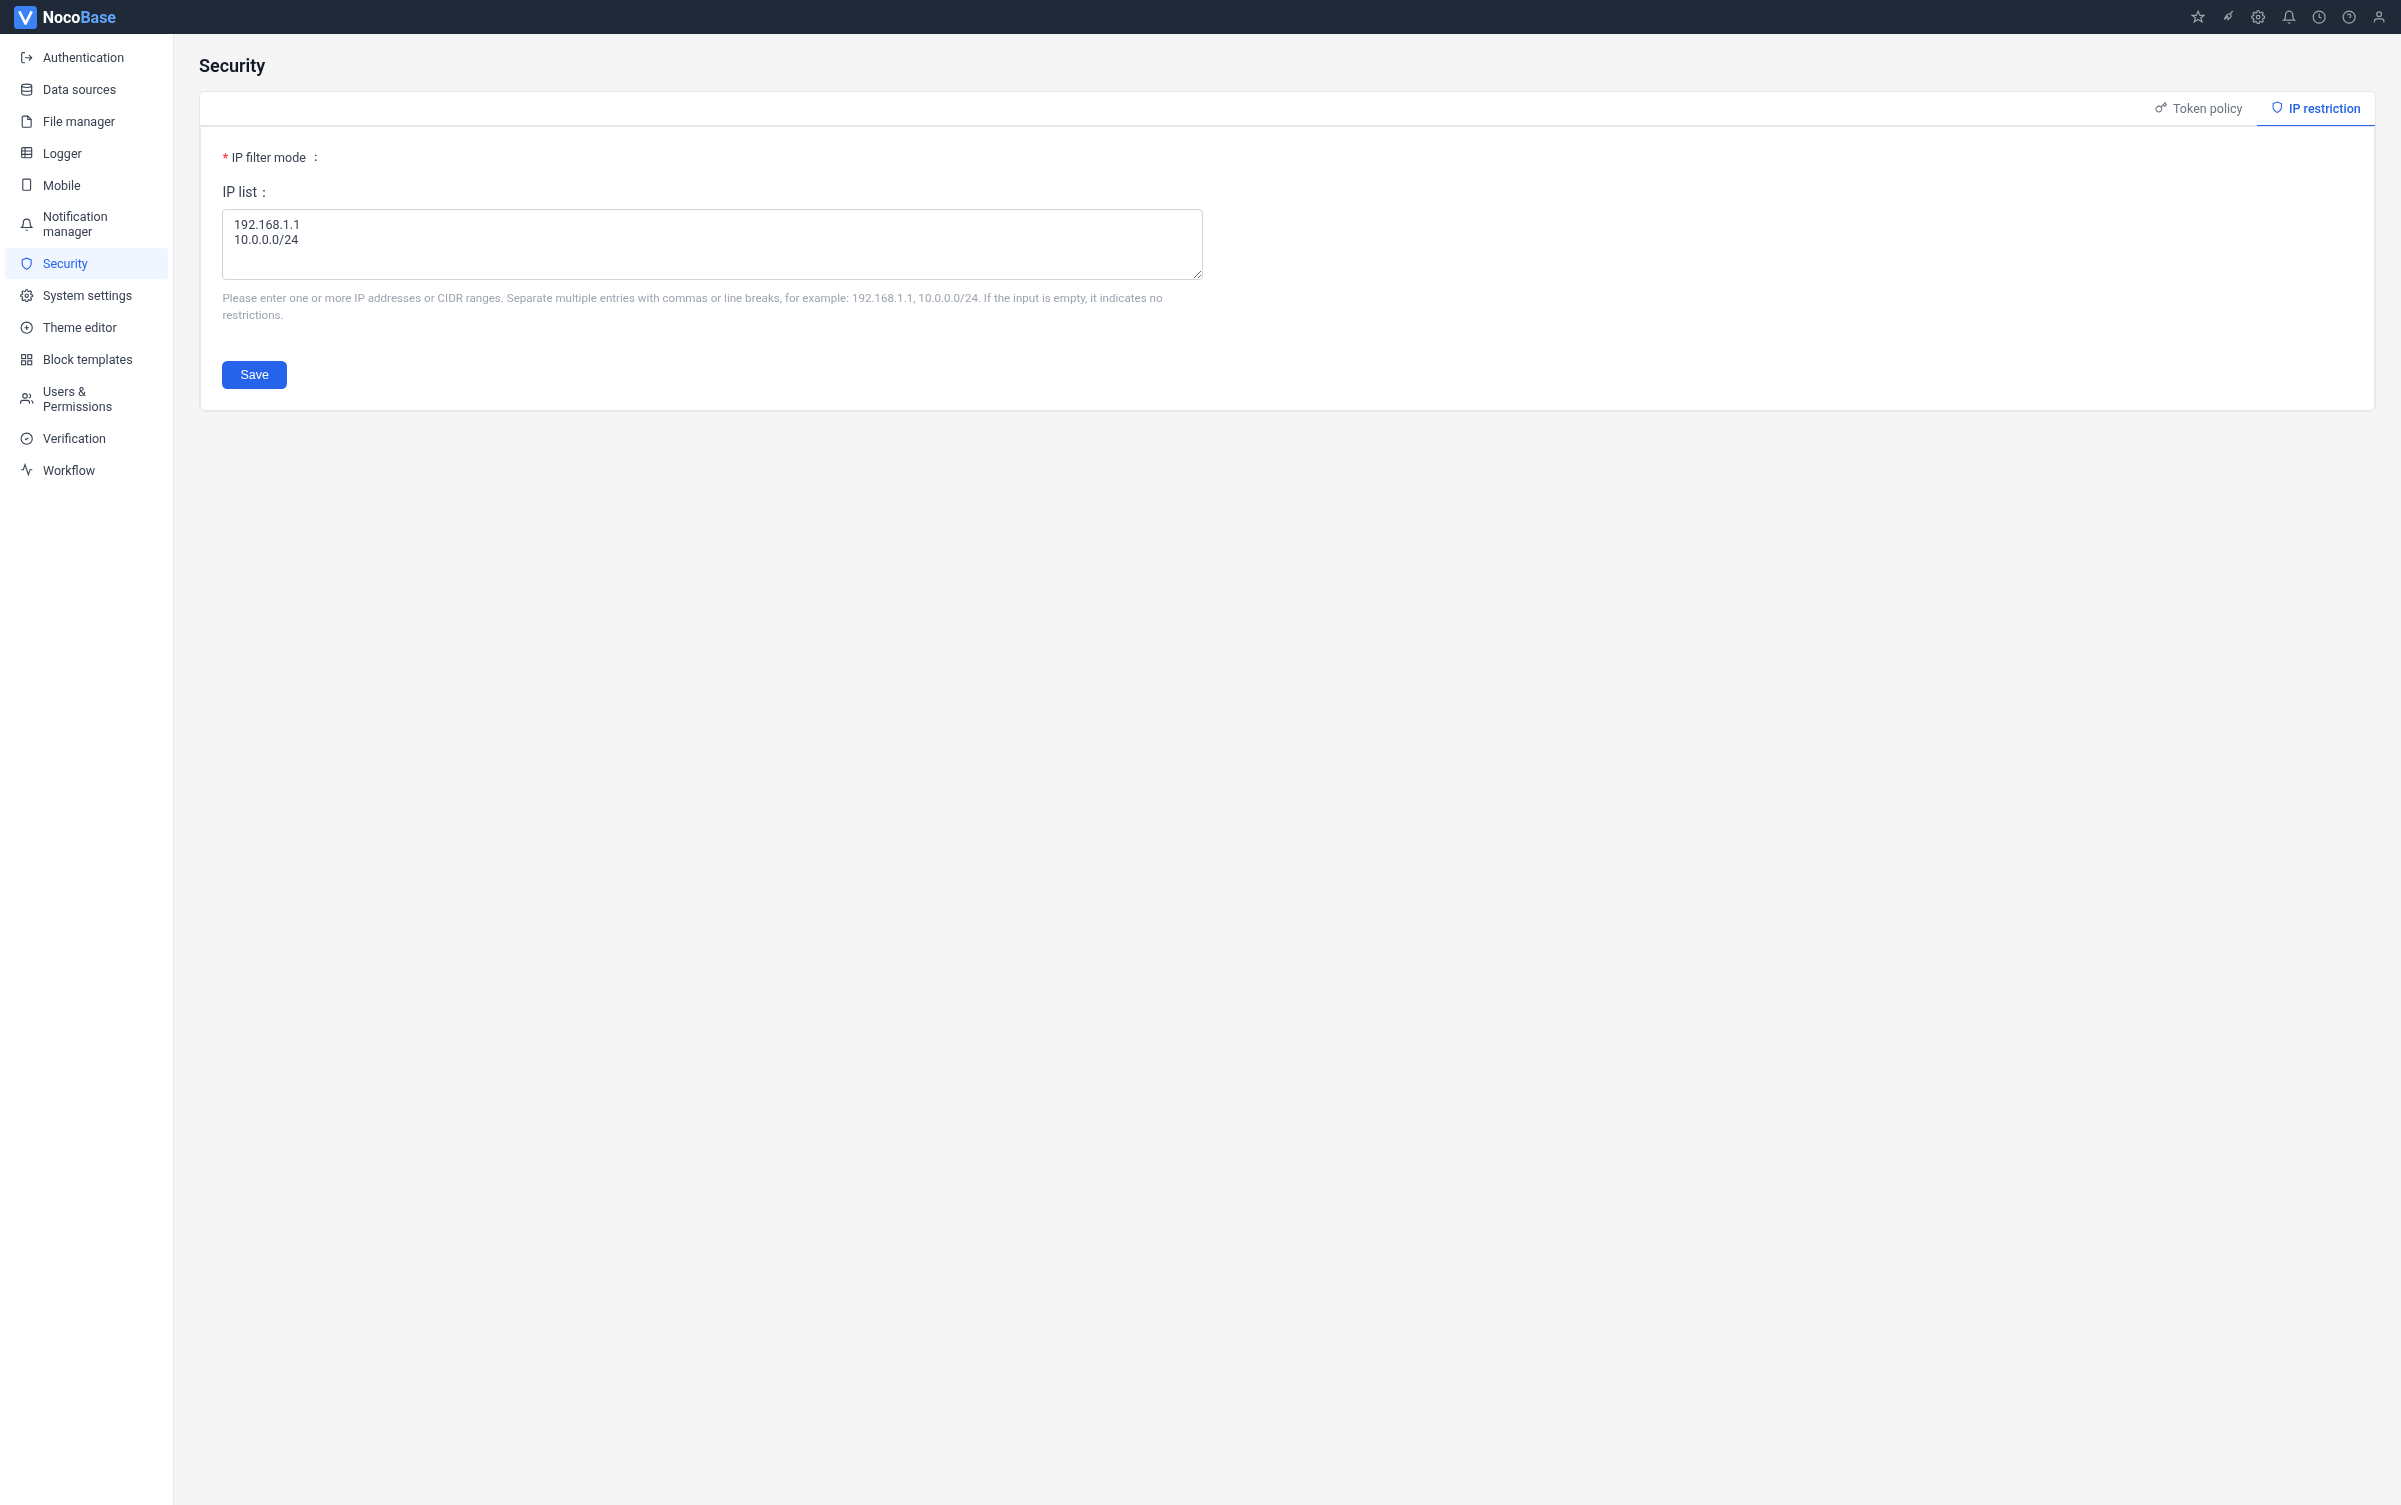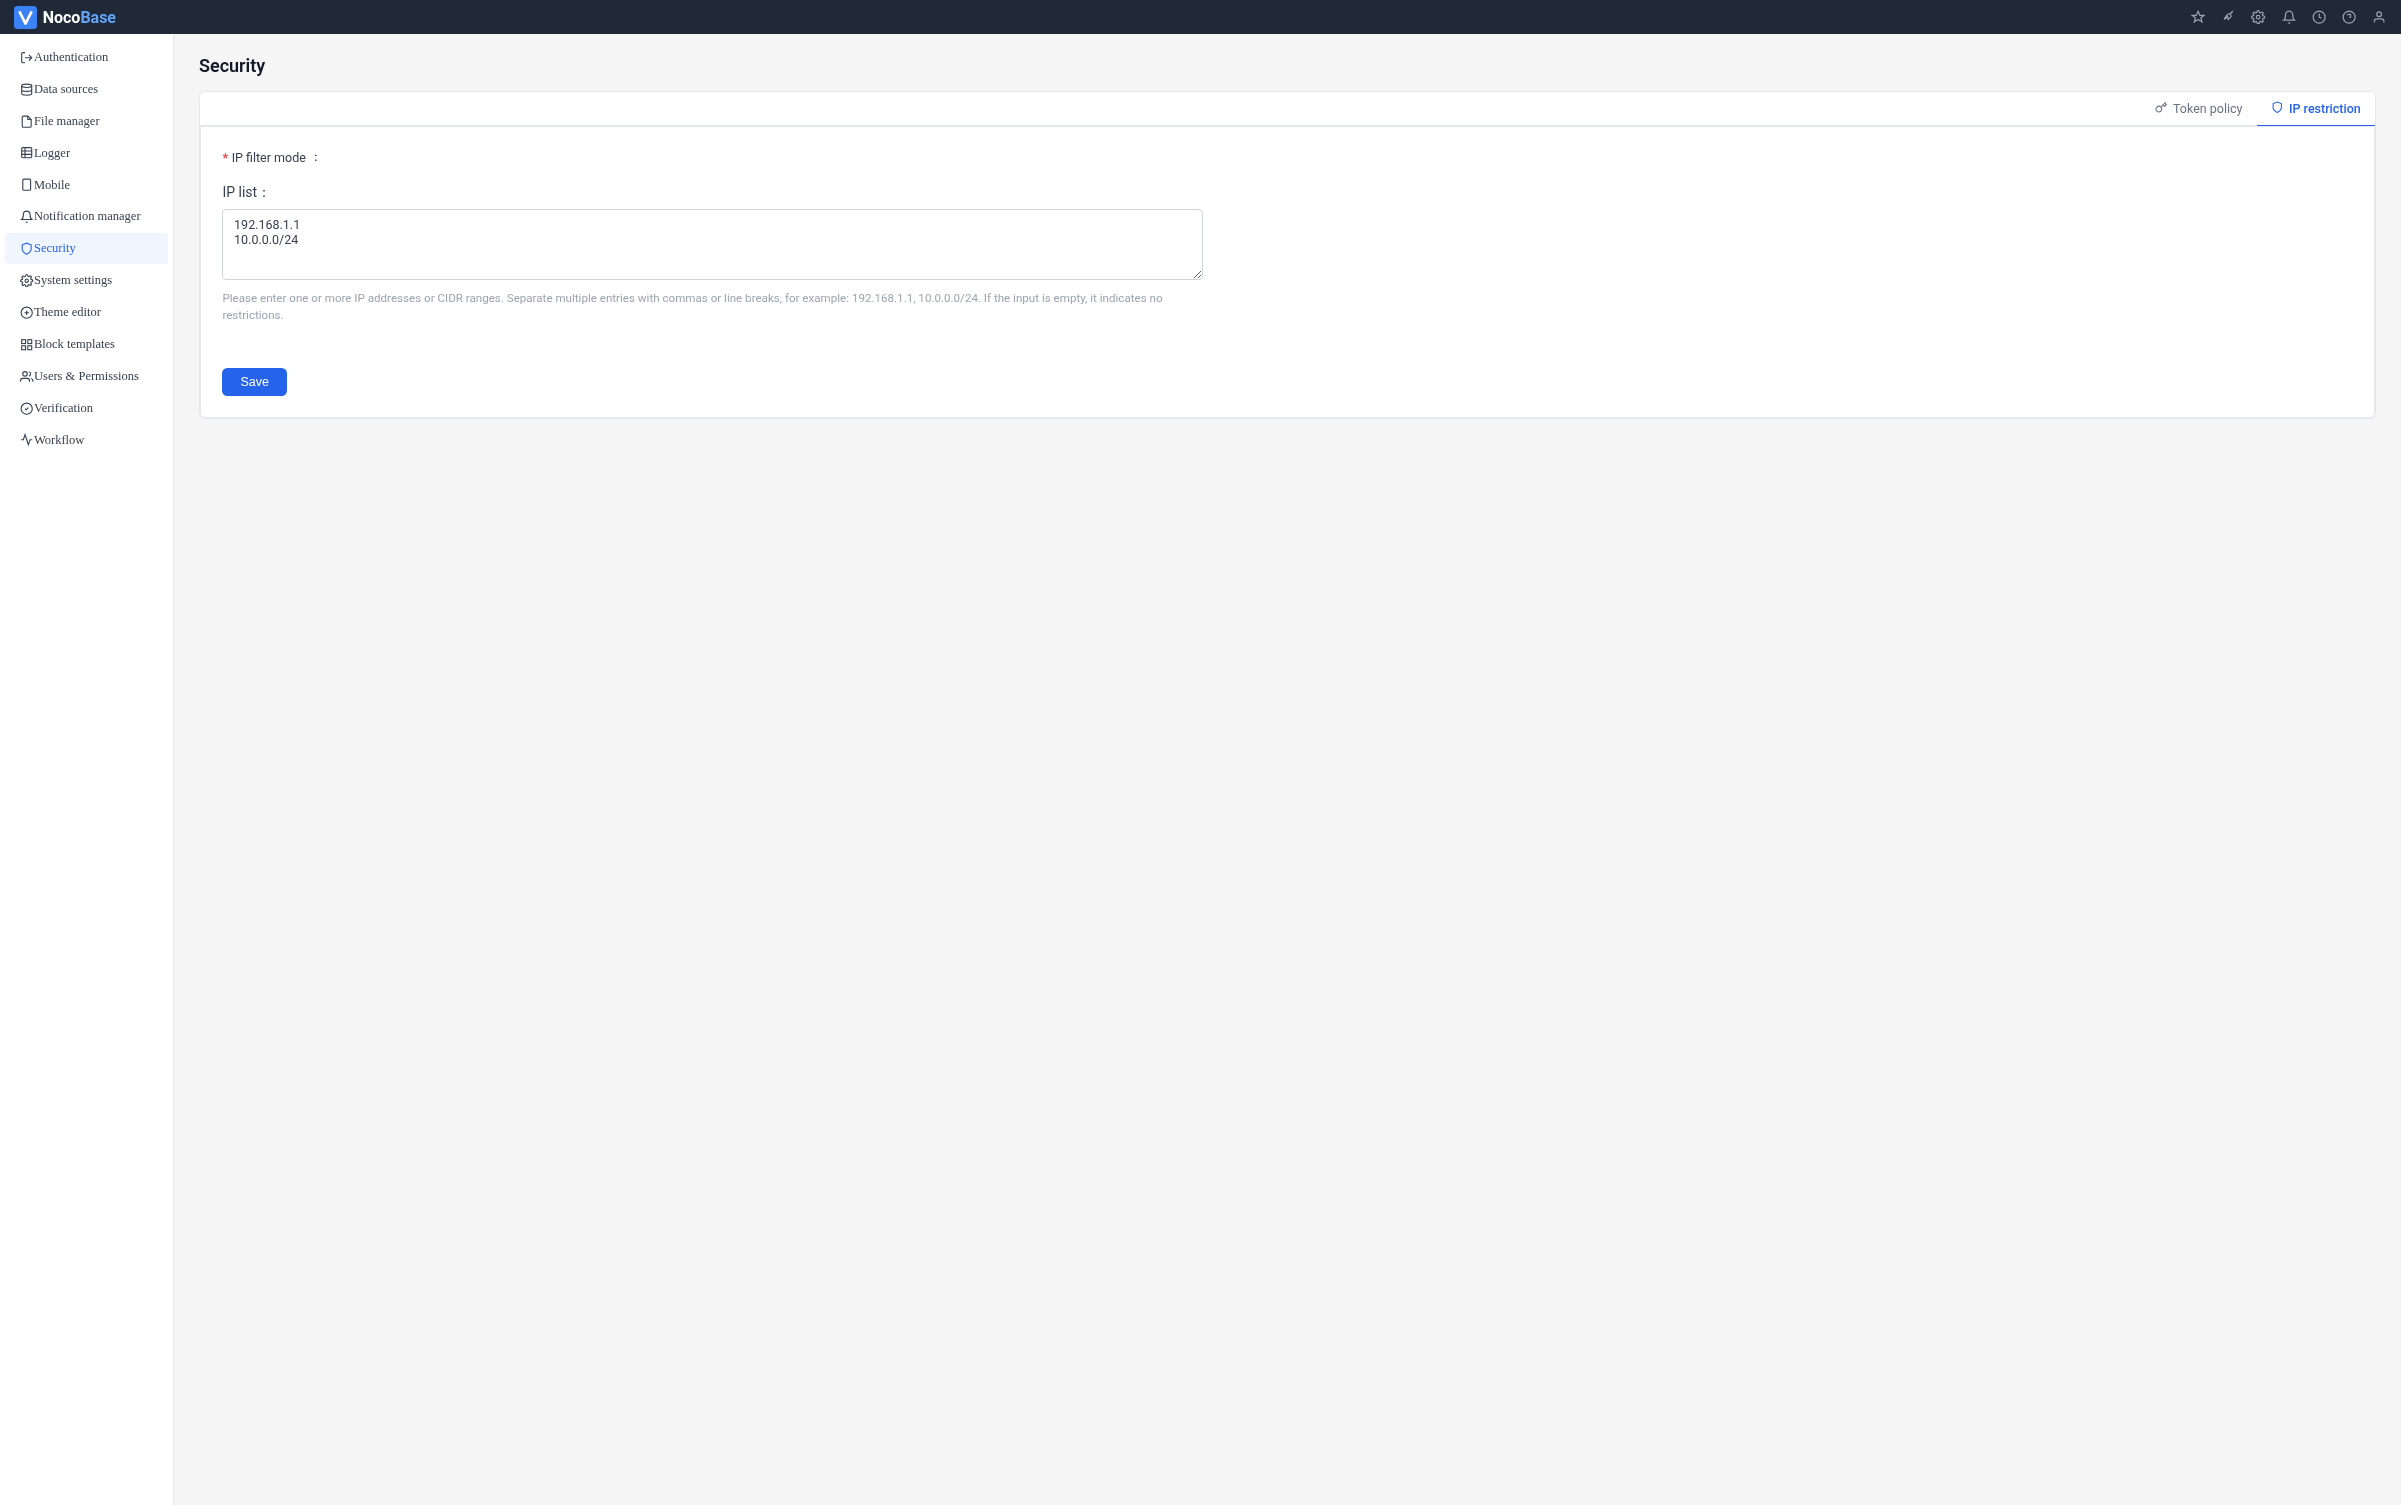--- a/index.html
+++ b/index.html
@@ -55,27 +55,27 @@
       width: 174px;
       background: #fff;
       border-right: 0.9px solid #e5e7eb;
       overflow-y: auto;
       flex-shrink: 0;
       padding: 7.1px 0;
     }
     .sidebar-item {
       display: flex;
       align-items: center;
+      gap: 9px;
       padding: 8px 14.3px;
       cursor: pointer;
       color: #374151;
       font-size: 12.5px;
       border-radius: 3.6px;
       margin: 0.9px 5.4px;
-      font-family: Liberation Serif, serif;
     }
     .sidebar-item.active {
       background: #eff6ff;
       color: #2563eb;
     }
     .sidebar-item .s-icon {
       width: 14.3px;
       height: 14.3px;
       flex-shrink: 0;
       display: flex;
@@ -197,21 +197,21 @@
     }
 
     .save-btn {
       background: #2563eb;
       color: white;
       border: none;
       padding: 7.1px 18px;
       border-radius: 5.4px;
       font-size: 12.5px;
       cursor: pointer;
-      margin-top: 25px;
+      margin-top: 18px;
       font-weight: 500;
     }
   </style>
 </head>
 <body>
 
 <div class="navbar">
   <div class="navbar-logo">
     <svg class="logo-icon" viewBox="0 0 26 26" fill="none">
       <rect width="26" height="26" rx="4" fill="#3b82f6"></rect>

